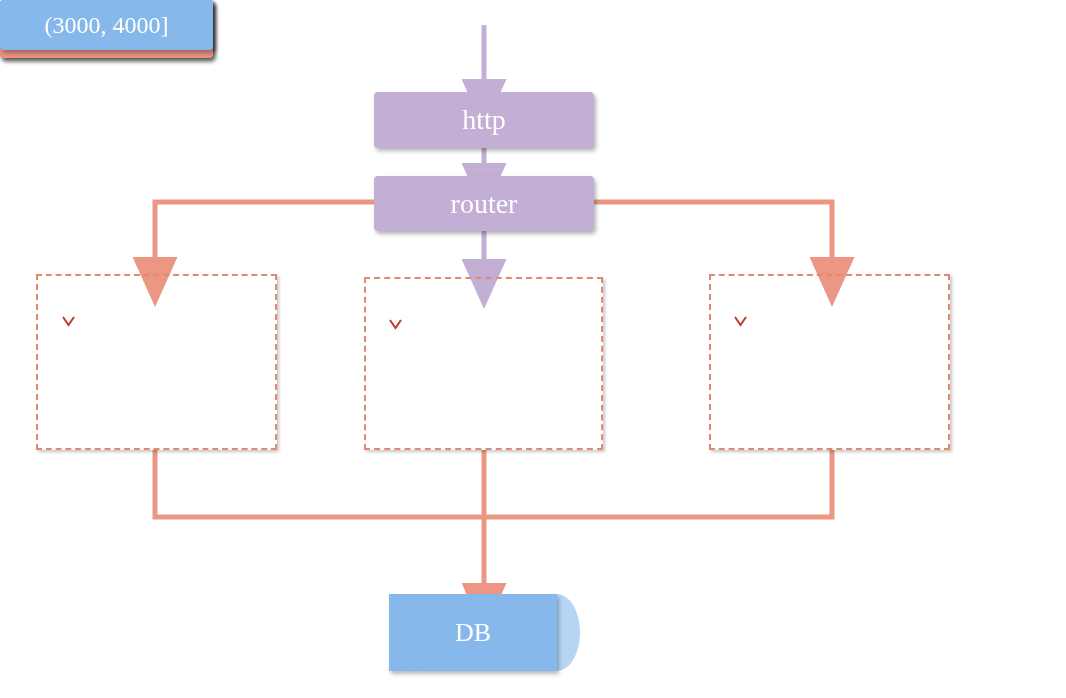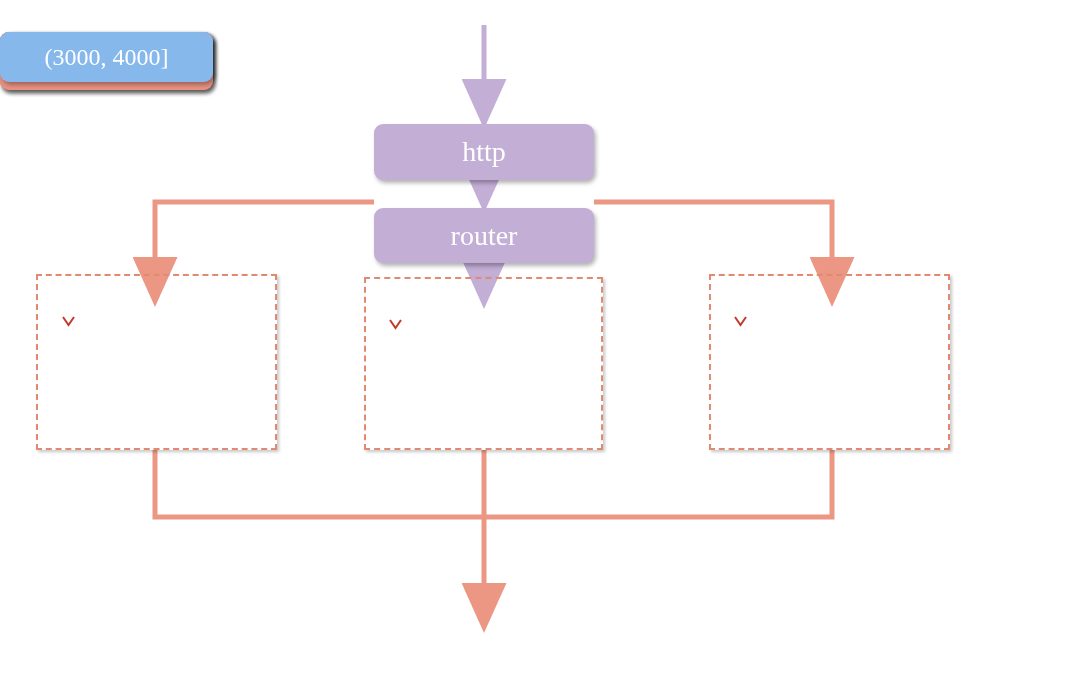--- a/index.html
+++ b/index.html
@@ -13,26 +13,25 @@
 
   
   #wires{position:absolute;left:0;top:0;width:1066px;height:698px;}
 
   
   .node{
     position:absolute;
     box-sizing:border-box;
     display:flex;align-items:center;justify-content:center;
     color:#ffffff;
-    border-radius:9px;
+    border-radius:4px;
     text-align:center;
     line-height:1;
     box-shadow:2px 3px 4px rgba(0,0,0,.30);
     user-select:none;
-    margin-top:32px;
   }
   .purple{background:#c3aed6;}
   .salmon{background:#e99280;}
   .blue{background:#86b8ec;}
 
   .t-http{left:374px;top:92px;width:220px;height:56px;font-size:28px;}
   .t-router{left:374px;top:176px;width:220px;height:55px;font-size:28px;}
 
   
   .group{
@@ -148,14 +147,20 @@
 
   <div class="group g3"></div>
   <div class="node salmon srv">tinyid-server</div>
   <div class="chev c3">
     <svg viewBox="0 0 13 11">
         <path d="M1 1 L6.5 9 L12 1" fill="none" stroke="#c0392b" stroke-width="2"></path>
       </svg>
   </div>
   <div class="node blue rng">(3000, 4000]</div>
 
+  <div id="db">
+    <div class="cap"></div>
+    <div class="body"></div>
+    <div class="capshade"></div>
+    <div class="label">DB</div>
+  </div>
 
 </div>
 
 </body></html>

